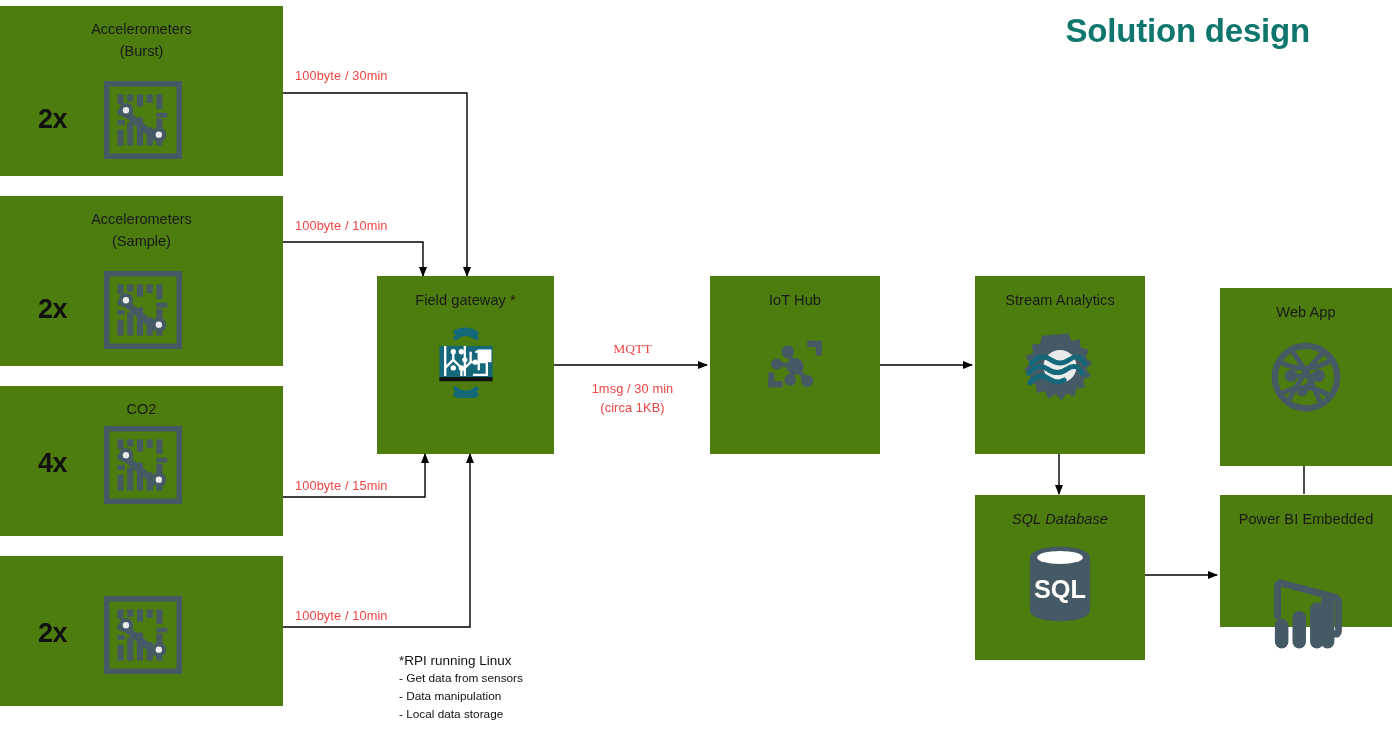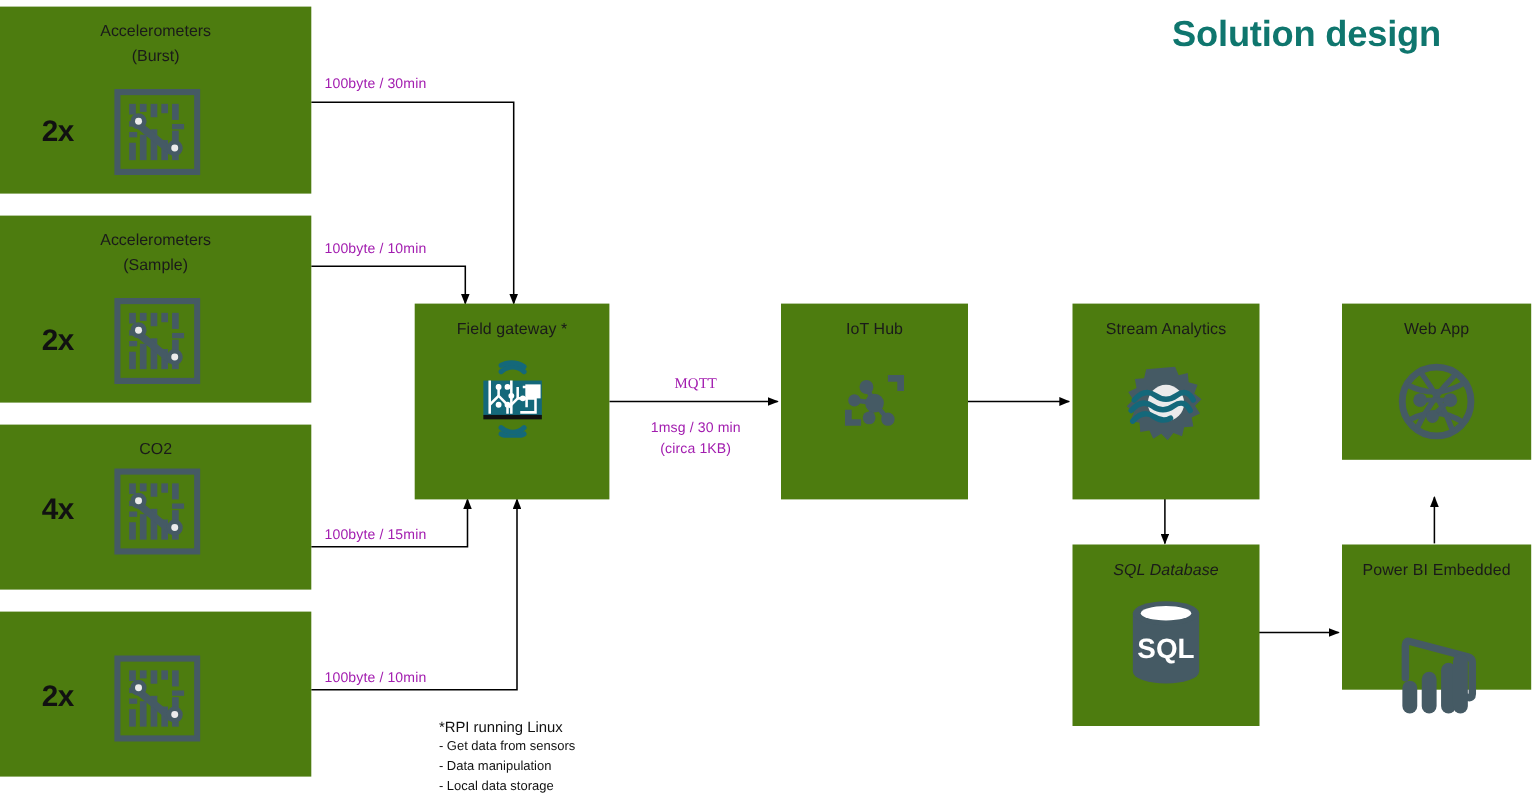--- a/index.html
+++ b/index.html
@@ -54,21 +54,21 @@
     font-weight: bold;
     color: #0f766e;
     letter-spacing: -.2px;
     white-space: nowrap;
   }
 
   
   .edge-label {
     position: absolute;
     font-size: 12.8px;
-    color: #a21caf;
+    color: #ef4444;
     white-space: nowrap;
     letter-spacing: .1px;
   }
   .edge-label.center { text-align: center; }
 
   
   #footnote { position: absolute; left: 399px; top: 652px; }
   #footnote .fn-head {
     font-size: 13.5px; color: #111; line-height: 1.35; white-space: nowrap;
   }
@@ -300,21 +300,21 @@
         <circle cx="32" cy="33" r="12" fill="#ebebeb"></circle>
         <g stroke="#14687A" stroke-width="3.6" fill="none" stroke-linecap="round">
           <path d="M11 31 q7 -8 14 -3 q7 5 14 0 q7 -5 11 3"></path>
           <path d="M9 38 q7 -8 14 -3 q7 5 14 0 q7 -5 11 3"></path>
           <path d="M10 45 q7 -8 14 -3 q6 4 11 1"></path>
         </g>
       </svg>
     </div>
   </div>
 
-  <div class="box" style="left:1220px; top:276px; width:172px; height:142px;">
+  <div class="box" style="left:1220px; top:288px; width:172px; height:178px;">
     <div class="box-title" style="margin-top:14px;">Web App</div>
     <div style="margin-top:14px;">
       <svg width="80" height="80" viewBox="0 0 64 64">
         <circle cx="32" cy="32" r="25" fill="none" stroke="#455A64" stroke-width="5"></circle>
         <g stroke="#455A64" stroke-width="4" fill="none">
           <path d="M11 20 q21 11 42 -2"></path>
           <path d="M13 45 q19 -10 38 2"></path>
           <path d="M20 10 q16 22 24 44"></path>
           <path d="M47 11 q-20 20 -30 42"></path>
         </g>

